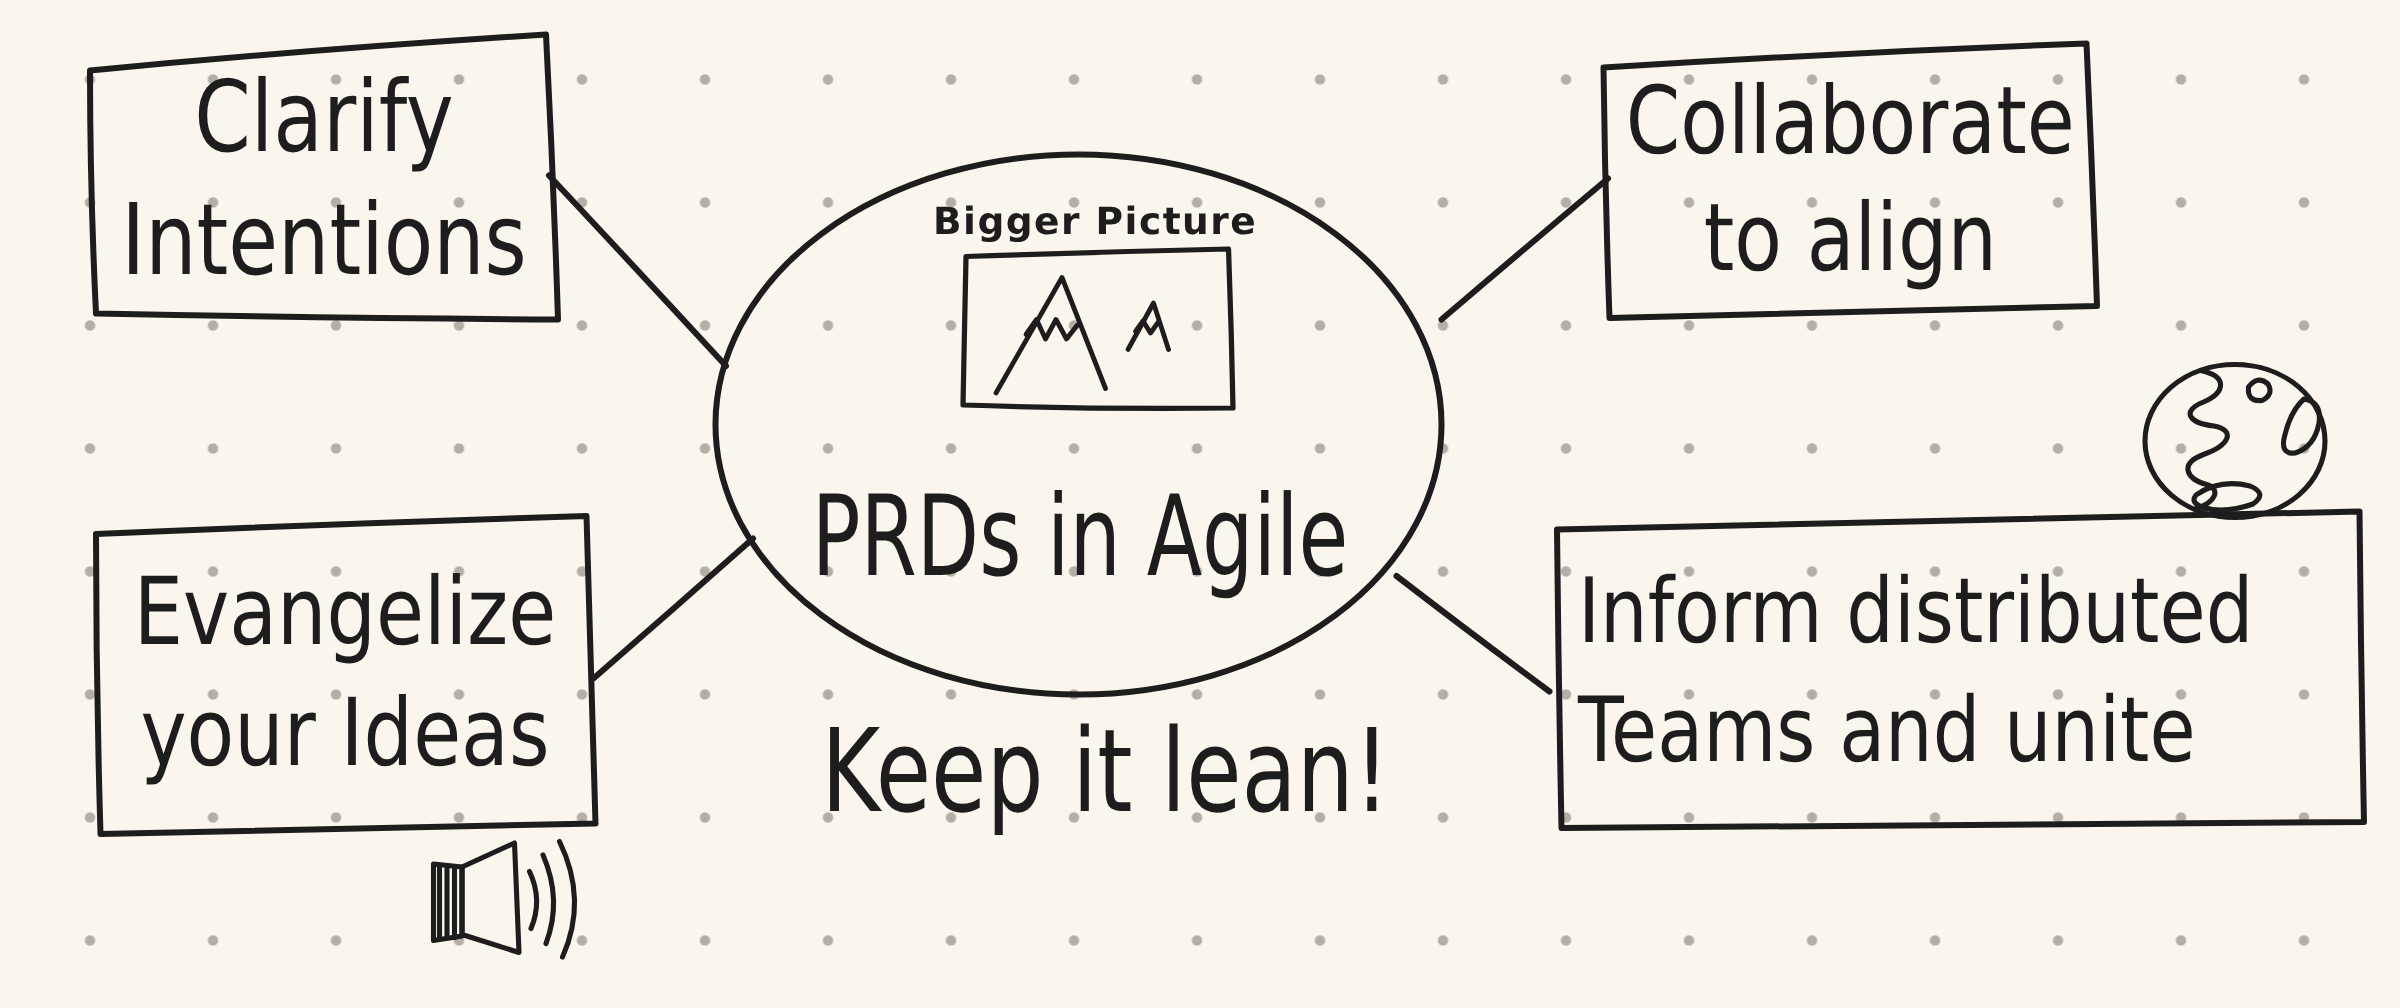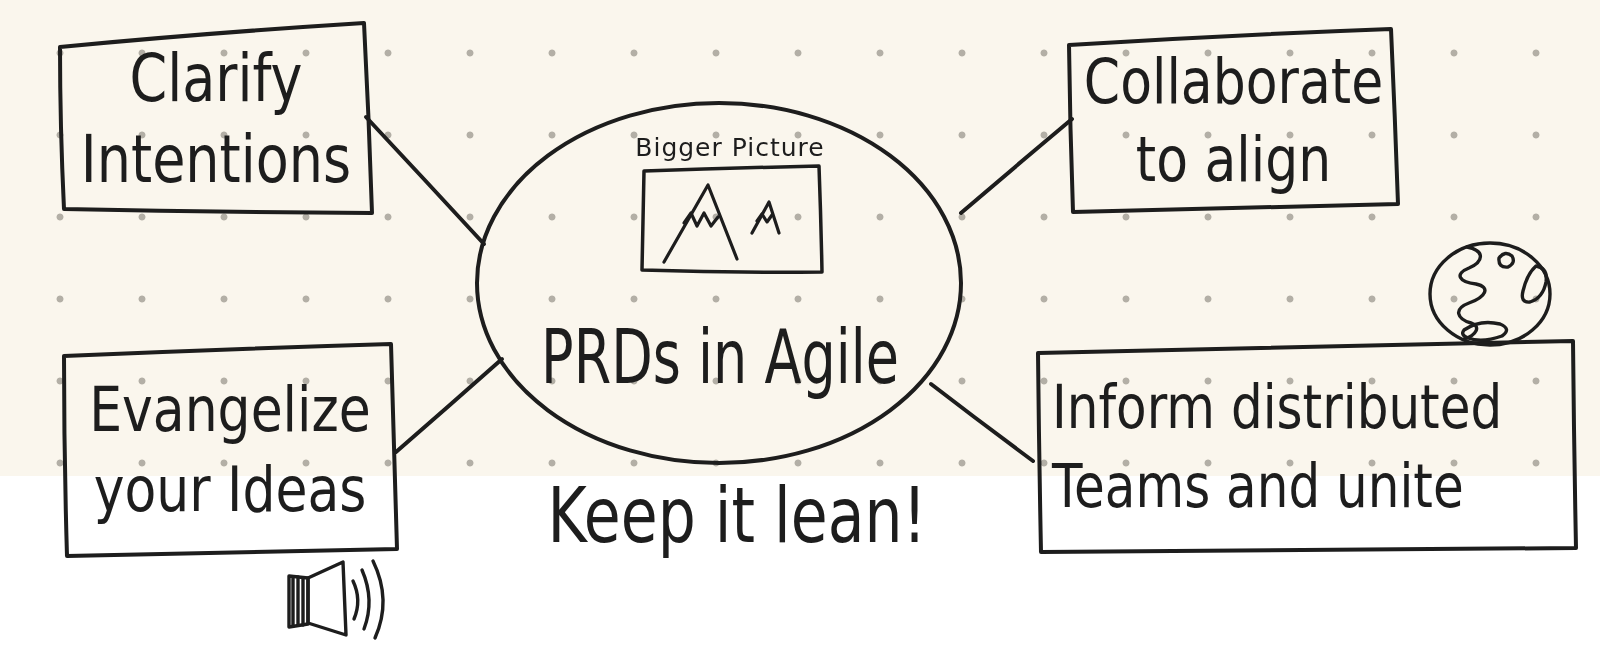--- a/index.html
+++ b/index.html
@@ -10,21 +10,21 @@
   * { box-sizing: border-box; }
   html, body { margin: 0; padding: 0; }
   body {
     width: 1600px; height: 672px;
     overflow: hidden;
     font-family: "DejaVu Sans", sans-serif;
     color: var(--ink);
   }
   .canvas {
     position: relative;
-    width: 1600px; height: 476px;
+    width: 1600px; height: 672px;
     background-color: var(--bg);
     background-image: radial-gradient(circle, var(--dot) 3px, rgba(0,0,0,0) 3.9px);
     background-size: 82px 82px;
     background-position: 19px 12px;
   }
   svg.sketch {
     position: absolute; left: 0; top: 0;
     width: 1600px; height: 672px;
     color: var(--ink);
   }
@@ -75,21 +75,21 @@
   }
   #lbl-center-note {
     left: 497px; top: 470px; width: 480px;
     text-align: center;
     font-size: 60px;
     transform: scaleY(1.28); transform-origin: top center;
   }
   #lbl-inset {
     left: 622px; top: 133px; width: 216px;
     text-align: center;
-    font-size: 25px; font-weight: normal;
+    font-size: 25px; font-weight: bold;
     letter-spacing: 1px;
   }
 </style>
 </head>
 <body>
 
 <div class="canvas">
 
   <svg class="sketch" viewBox="0 0 1600 672">
 

